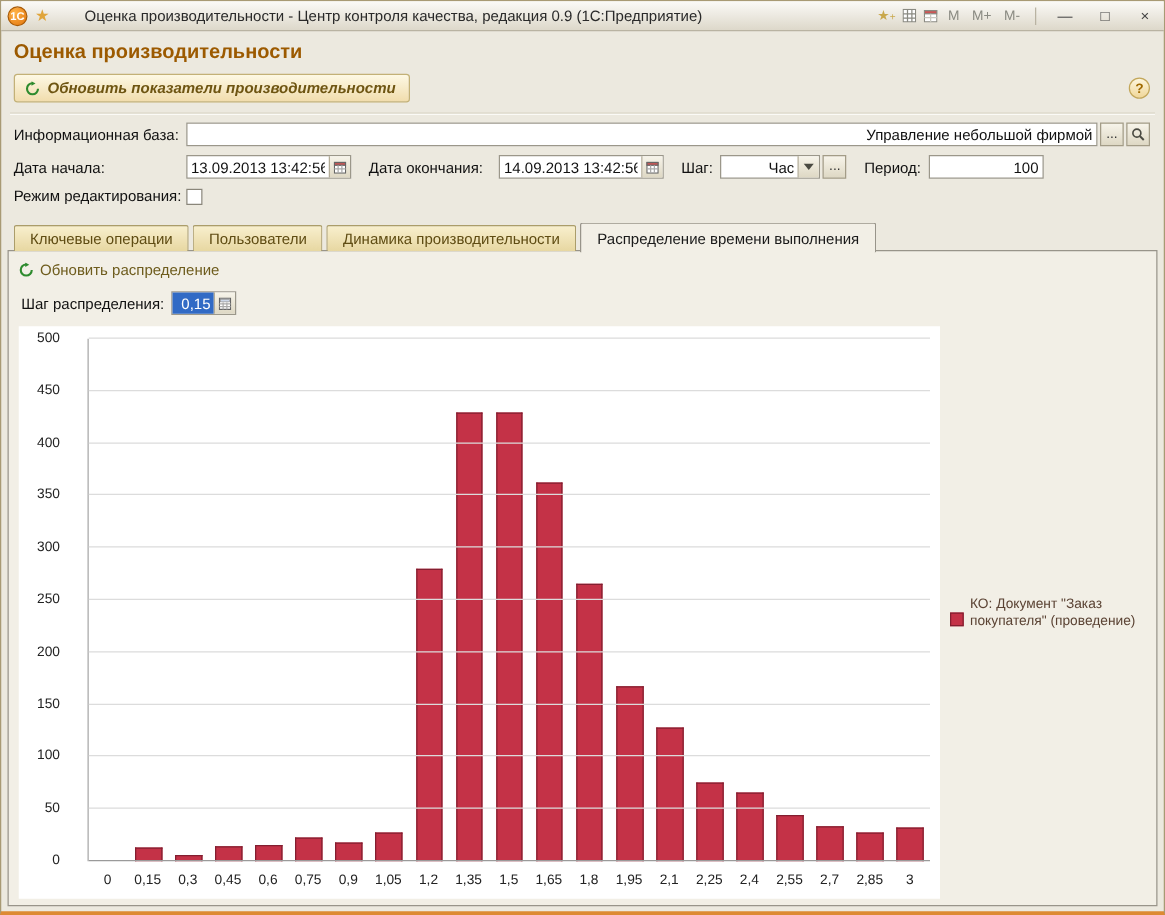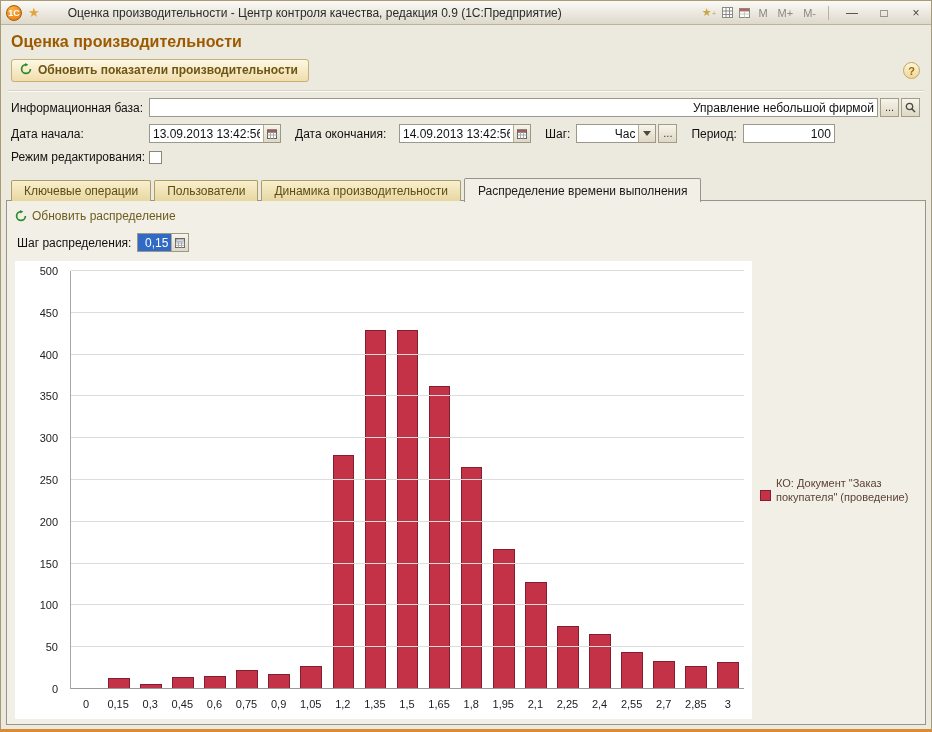--- a/index.html
+++ b/index.html
@@ -35,23 +35,23 @@
     width:26px; height:18px; display:flex; align-items:center; justify-content:center;
     color:#444; font-size:12px; cursor:default;
   }
   
   .content { flex:1; display:flex; flex-direction:column; padding:4px 3px 3px 3px; min-height:0; }
   .page-title {
     font-size:16px; font-weight:bold; color:#9c5a00; margin:4px 0 8px 7px;
   }
   .toolbar { display:flex; align-items:center; justify-content:space-between; margin:0 8px 6px 7px; }
   .btn-update {
-    display:inline-flex; align-items:flex-start; gap:6px; padding:3px 10px 4px 8px;
+    display:inline-flex; align-items:flex-end; gap:6px; padding:3px 10px 4px 8px;
     background:linear-gradient(#fdf8e4,#f1ddad); border:1px solid #c3b177; border-radius:3px;
-    font-weight:bold; color:#6e5512; font-size:12px; cursor:pointer;
+    font-weight:bold; color:#6e5512; font-size:12px; cursor:pointer;font-style:italic;
   }
   .btn-help {
     width:17px; height:17px; border-radius:50%; border:1px solid #c3a75a;
     background:linear-gradient(#fdf6dd,#f0d79a); color:#a06a00; font-weight:bold; font-size:11px;
     display:flex; align-items:center; justify-content:center; cursor:pointer;
   }
   .rule { border-top:1px solid #d8d3c4; border-bottom:1px solid #fbfaf6; margin:2px 4px 6px 4px; }
   
   .form-row { display:flex; align-items:center; margin:0 8px 7px 7px; }
   .lbl { font-size:12px; color:#111; }
@@ -107,21 +107,21 @@
   .chart-wrap { display:flex; align-items:center; margin-top:10px; flex:1; min-height:0; }
   .chart { width:737px; height:458px; background:#fff; position:relative; flex:0 0 737px; }
   .plot {
     position:absolute; left:55px; right:8px; top:10px; bottom:30px;
     border-left:1px solid #a8a8a8;
   }
   .gridline { position:absolute; left:0; right:0; height:1px; background:#dcdcdc; }
   .gridline.axisline { background:#9a9a9a; }
   .yaxis { position:absolute; left:0; top:10px; bottom:30px; width:50px; }
   .ytick {
-    position:absolute; right:7px; transform:translateY(50%);
+    position:absolute; right:17px; transform:translateY(50%);
     font-size:11px; color:#222; line-height:1;
   }
   .bars { position:absolute; left:0; right:0; top:0; bottom:0; display:flex; align-items:flex-end; }
   .bar-slot { flex:1; height:100%; display:flex; align-items:flex-end; justify-content:center; }
   .bar { width:68%; background:#c43247; border:1px solid #831f30; border-bottom:none; }
   .xlabels { position:absolute; left:55px; right:8px; bottom:5px; height:16px; display:flex; }
   .xlabel { flex:1; text-align:center; font-size:11px; color:#222; }
   .legend { margin-left:8px; width:156px; display:flex; align-items:flex-start; gap:5px; }
   .legend-marker { width:11px; height:11px; background:#c43247; border:1px solid #831f30; margin-top:14px; flex:0 0 11px; }
   .legend-text { font-size:11px; color:#5b4334; overflow-wrap:anywhere; line-height:1.3; }

